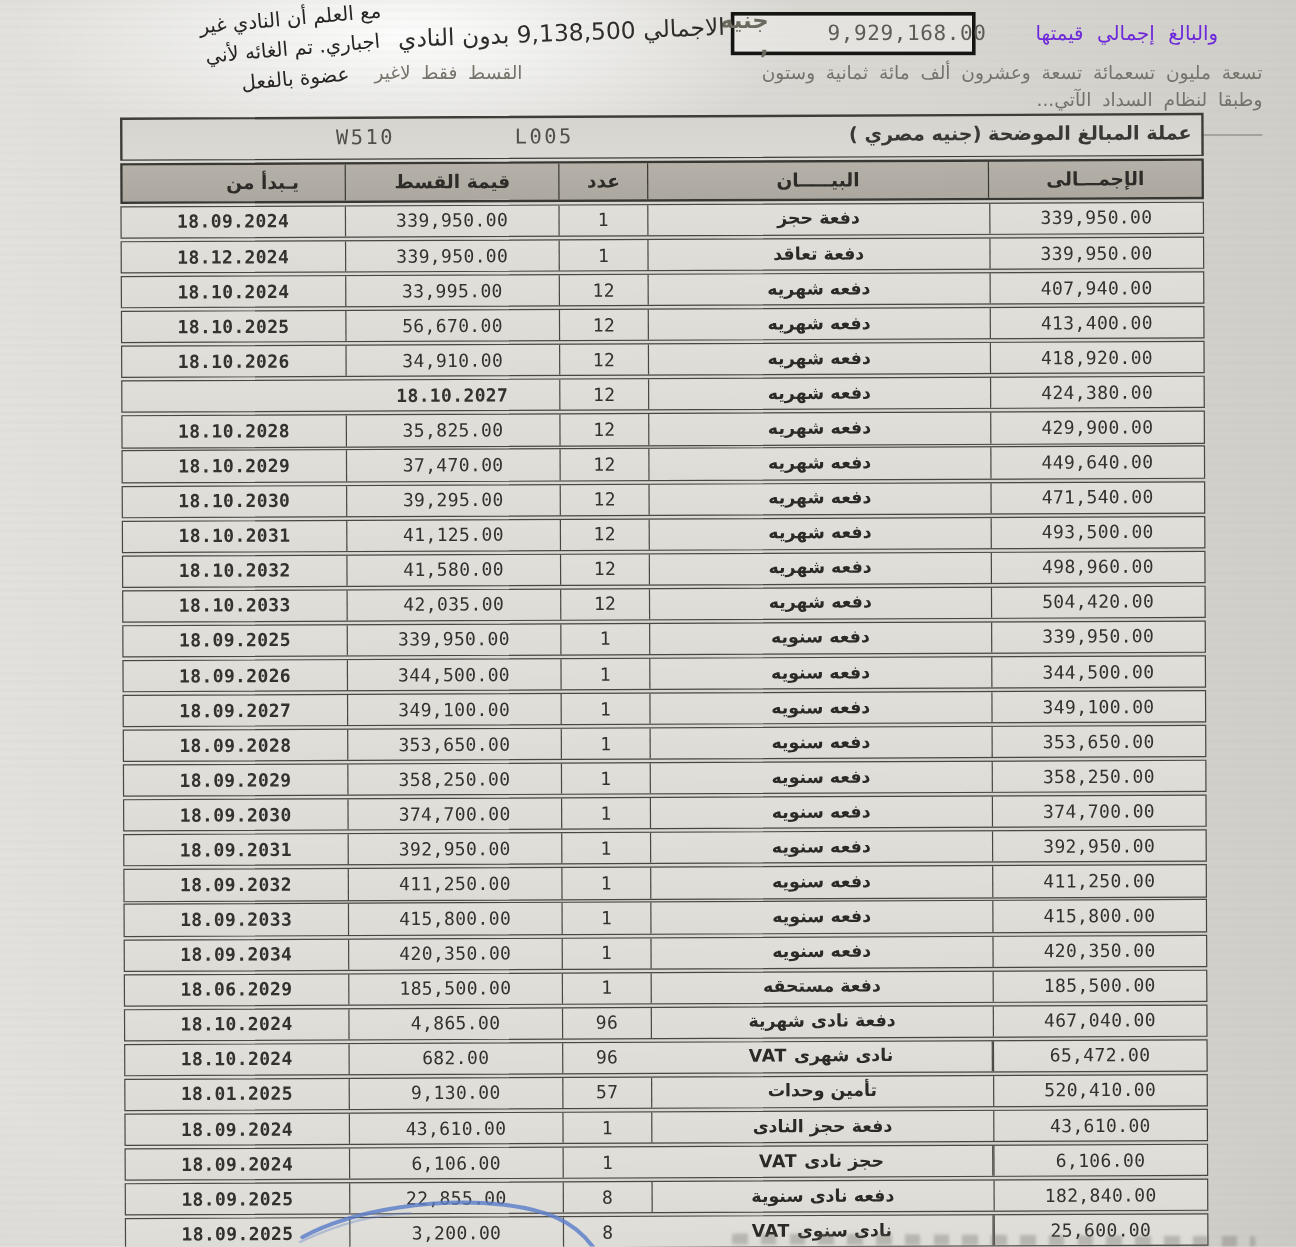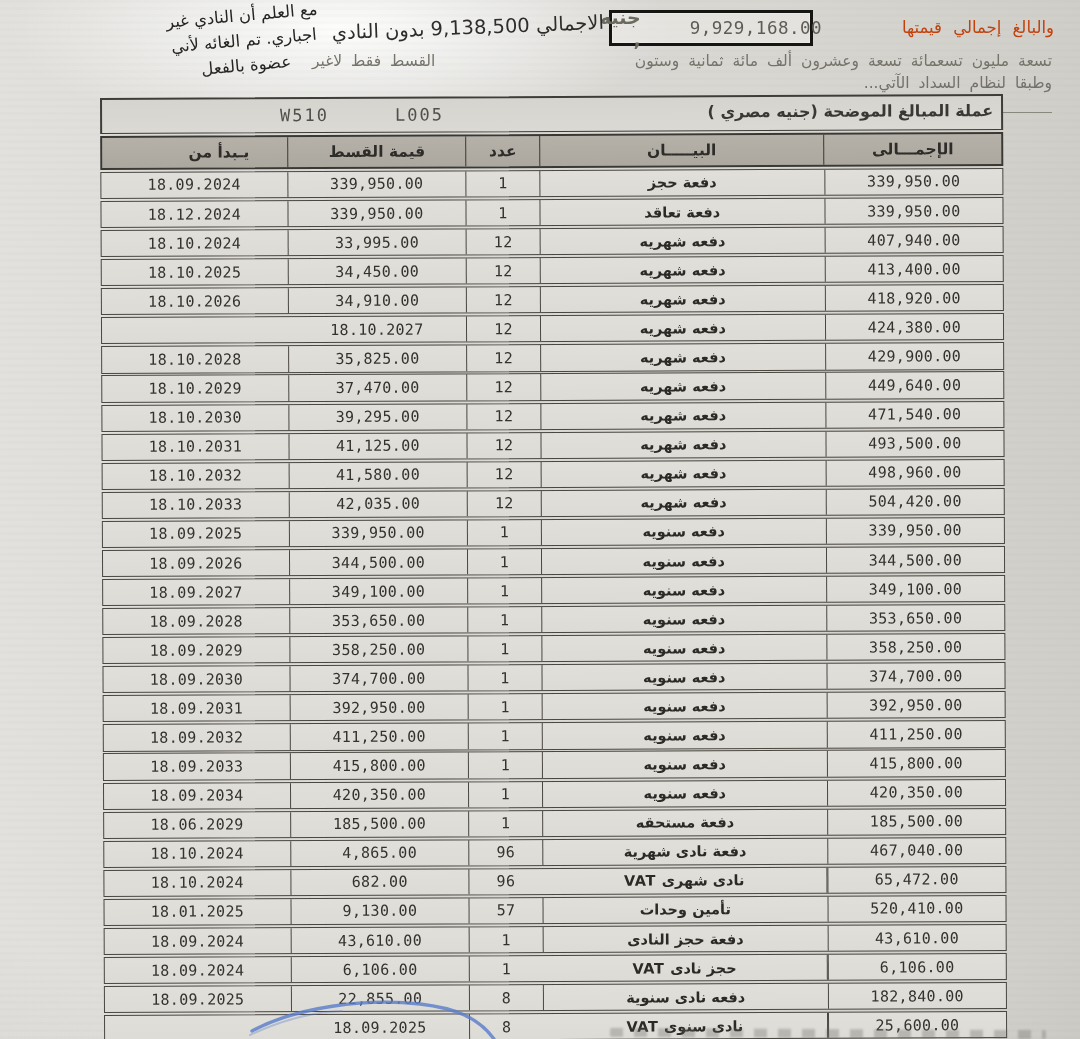--- a/index.html
+++ b/index.html
@@ -12,22 +12,22 @@
       linear-gradient(90deg,#e2e1dd 0%,#dbdad6 28%,#d8d7d2 70%,#d0cec9 100%);
   }
   .noise{position:absolute;inset:0;pointer-events:none;
     background:
       repeating-linear-gradient(0deg, rgba(120,118,110,.025) 0 3px, rgba(0,0,0,0) 3px 7px);
   }
 
   
   .printed{color:#75726a;}
   .intro-line{
-    position:absolute;top:18px;right:26px;width:230px;text-align:right;direction:rtl;
-    font-size:16.5px;letter-spacing:2px;word-spacing:6px;color:#c2410c;font-weight:500;
+    position:absolute;top:18px;right:26px;width:230px;text-align:center;direction:rtl;
+    font-size:16.5px;letter-spacing:2px;word-spacing:6px;color:#6d28d9;font-weight:500;
   }
   .amount-box{
     position:absolute;top:10px;left:609px;width:198px;height:30px;
     border:3.5px solid #151513;background:rgba(238,237,233,.55);
     display:flex;align-items:center;justify-content:center;direction:rtl;gap:9px;
     box-shadow:0 0 0 1px rgba(255,255,255,.25) inset;
   }
   .amount-box .num{font-family:"DejaVu Sans Mono",monospace;font-size:17.5px;color:#5e5c55;letter-spacing:.5px;margin-left:40px;}
   .amount-box .cur{font-size:19px;color:#6c695f;font-weight:600;}
   .hand-total{
@@ -56,21 +56,21 @@
   }
   .strip{
     position:relative;height:33px;border:2px solid #3f3d38;border-bottom-width:1.5px;
     background:linear-gradient(180deg,#d6d4cf,#dbd9d4);
   }
   .strip .cur-note{
     position:absolute;right:8px;top:5px;direction:rtl;font-size:16px;font-weight:700;
     color:#3a3834;letter-spacing:.5px;
   }
   .strip .codes{
-    position:absolute;left:178px;top:6px;display:flex;gap:66px;
+    position:absolute;left:178px;top:6px;display:flex;gap:100px;
     font-family:"DejaVu Sans Mono",monospace;font-size:17px;color:#514f49;letter-spacing:2px;
   }
   .thead{
     margin-top:2px;height:30px;border:2px solid #3a3833;
     background:linear-gradient(180deg,#b5b1a9,#aca89f);
     display:grid;direction:rtl;
     grid-template-columns:19.8% 31.6% 8.2% 19.8% 20.6%;
   }
   .thead .hcell{
     display:flex;align-items:center;justify-content:center;
@@ -83,21 +83,21 @@
     height:25.2px;margin-top:1.9px;border:1.4px solid #4a4741;
     background:linear-gradient(180deg,#e0dfda,#dcdbd6);
     display:grid;direction:rtl;
     grid-template-columns:19.8% 31.6% 8.2% 19.8% 20.6%;
   }
   .cell{
     display:flex;align-items:center;justify-content:center;
     border-inline-end:1.4px solid #4a4741;overflow:hidden;white-space:nowrap;
     color:#2e2d2a;
   }
-  .cell:last-child{border-inline-end:none;}
+  .cell:last-child{border-inline-end:none;font-weight:bold;}
   .mono{font-family:"DejaVu Sans Mono",monospace;font-size:15px;letter-spacing:.3px;color:#34322e;}
   .c-desc{font-size:14.5px;font-weight:700;letter-spacing:.6px;color:#2b2a26;}
 
   
   .pen{position:absolute;left:248px;top:991px;width:300px;height:48px;pointer-events:none;}
   .cutoff{
     position:absolute;left:610px;top:1029px;width:436px;height:9px;opacity:.45;
     background:repeating-linear-gradient(90deg, rgba(105,102,94,.7) 0 13px, rgba(0,0,0,0) 13px 24px);
     filter:blur(1.3px);transform:rotate(.3deg);border-radius:2px;
   }
@@ -169,21 +169,21 @@
     <div class="cell c-desc" dir="auto">دفعه شهريه</div>
     <div class="cell mono">12</div>
     <div class="cell mono">33,995.00</div>
     <div class="cell mono">18.10.2024</div>
   </div>
 
   <div class="trow">
     <div class="cell mono">413,400.00</div>
     <div class="cell c-desc" dir="auto">دفعه شهريه</div>
     <div class="cell mono">12</div>
-    <div class="cell mono">34,450.00</div>
+    <div class="cell mono">56,670.00</div>
     <div class="cell mono">18.10.2025</div>
   </div>
 
   <div class="trow">
     <div class="cell mono">418,920.00</div>
     <div class="cell c-desc" dir="auto">دفعه شهريه</div>
     <div class="cell mono">12</div>
     <div class="cell mono">34,910.00</div>
     <div class="cell mono">18.10.2026</div>
   </div>
@@ -376,20 +376,21 @@
     <div class="cell c-desc" dir="auto">دفعه نادى سنوية</div>
     <div class="cell mono">8</div>
     <div class="cell mono">22,855.00</div>
     <div class="cell mono">18.09.2025</div>
   </div>
 
   <div class="trow">
     <div class="cell mono">25,600.00</div>
     <div class="cell c-desc" dir="auto">VAT نادى سنوى</div>
     <div class="cell mono">8</div>
+    <div class="cell mono">3,200.00</div>
     <div class="cell mono">18.09.2025</div>
   </div>
 </div>
 </div>
 
 <svg class="pen" viewBox="0 0 300 48">
   <path d="M4 40 C 48 16, 118 7, 172 13 C 206 17, 230 26, 246 48" fill="none" stroke="#5b7ec9" stroke-width="3.4" stroke-linecap="round" opacity="0.82"></path>
   <path d="M2 44 C 38 27, 66 21, 94 20" fill="none" stroke="#5b7ec9" stroke-width="2" stroke-linecap="round" opacity="0.35"></path>
 </svg>
 

